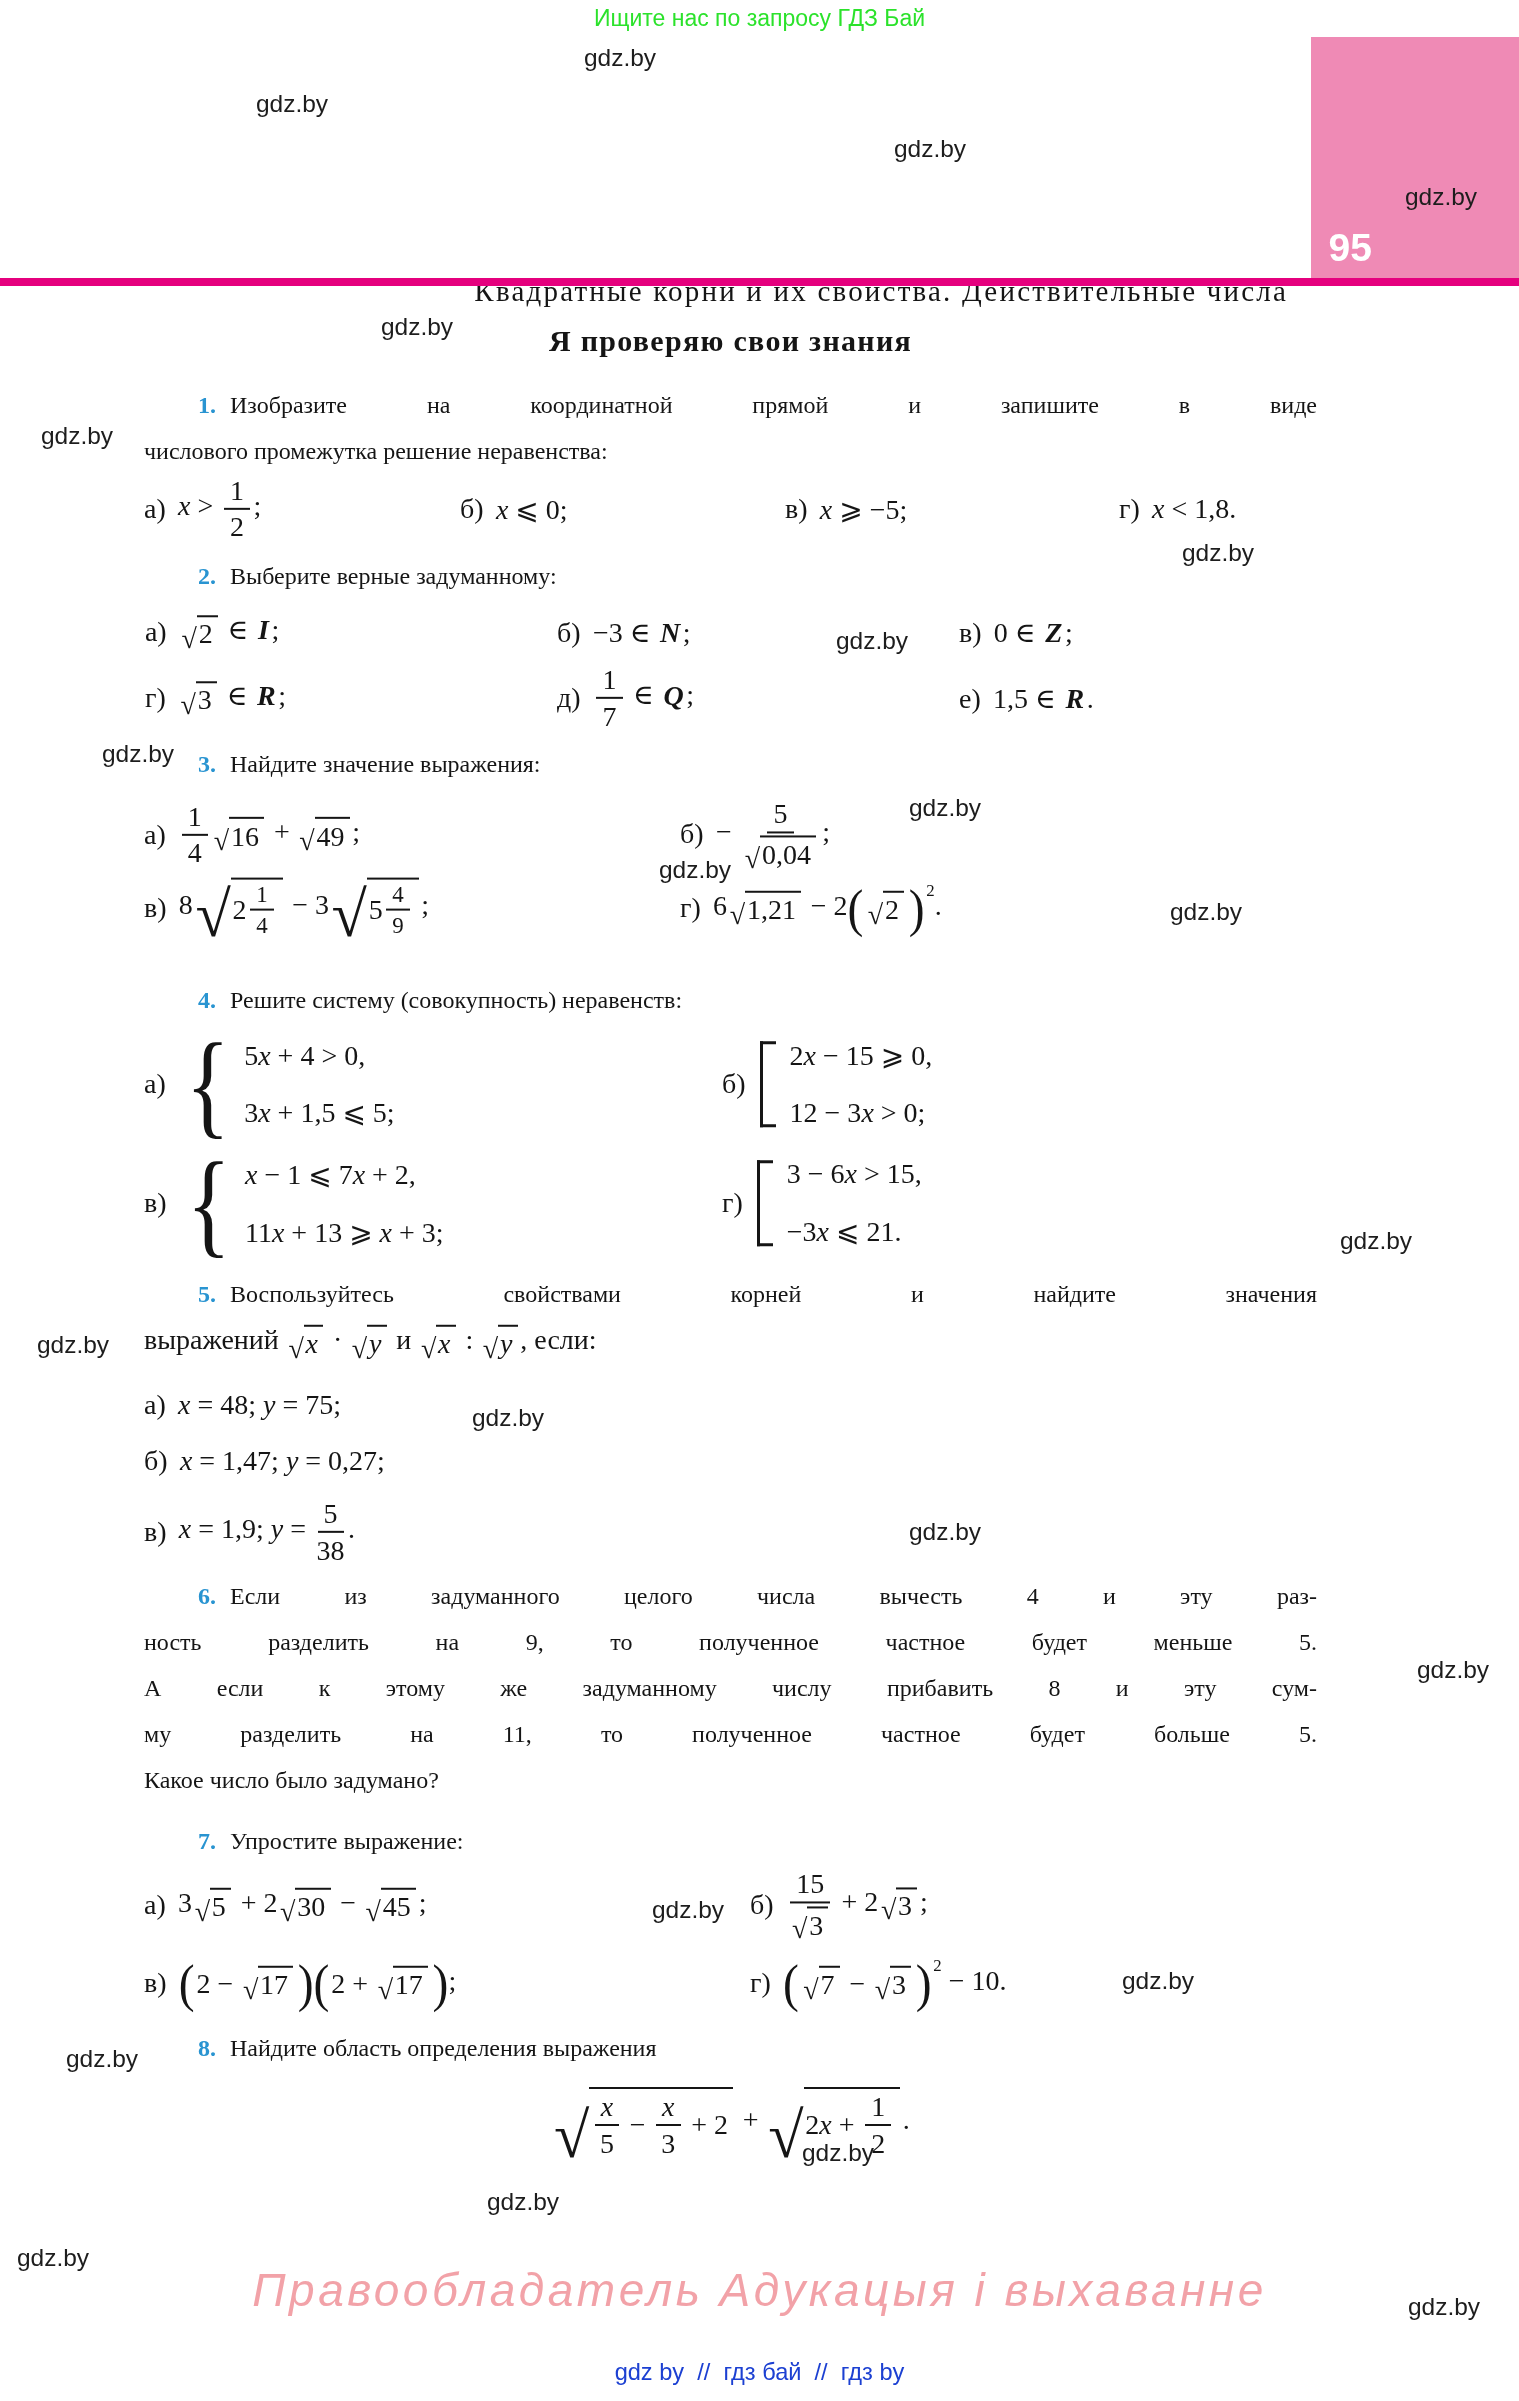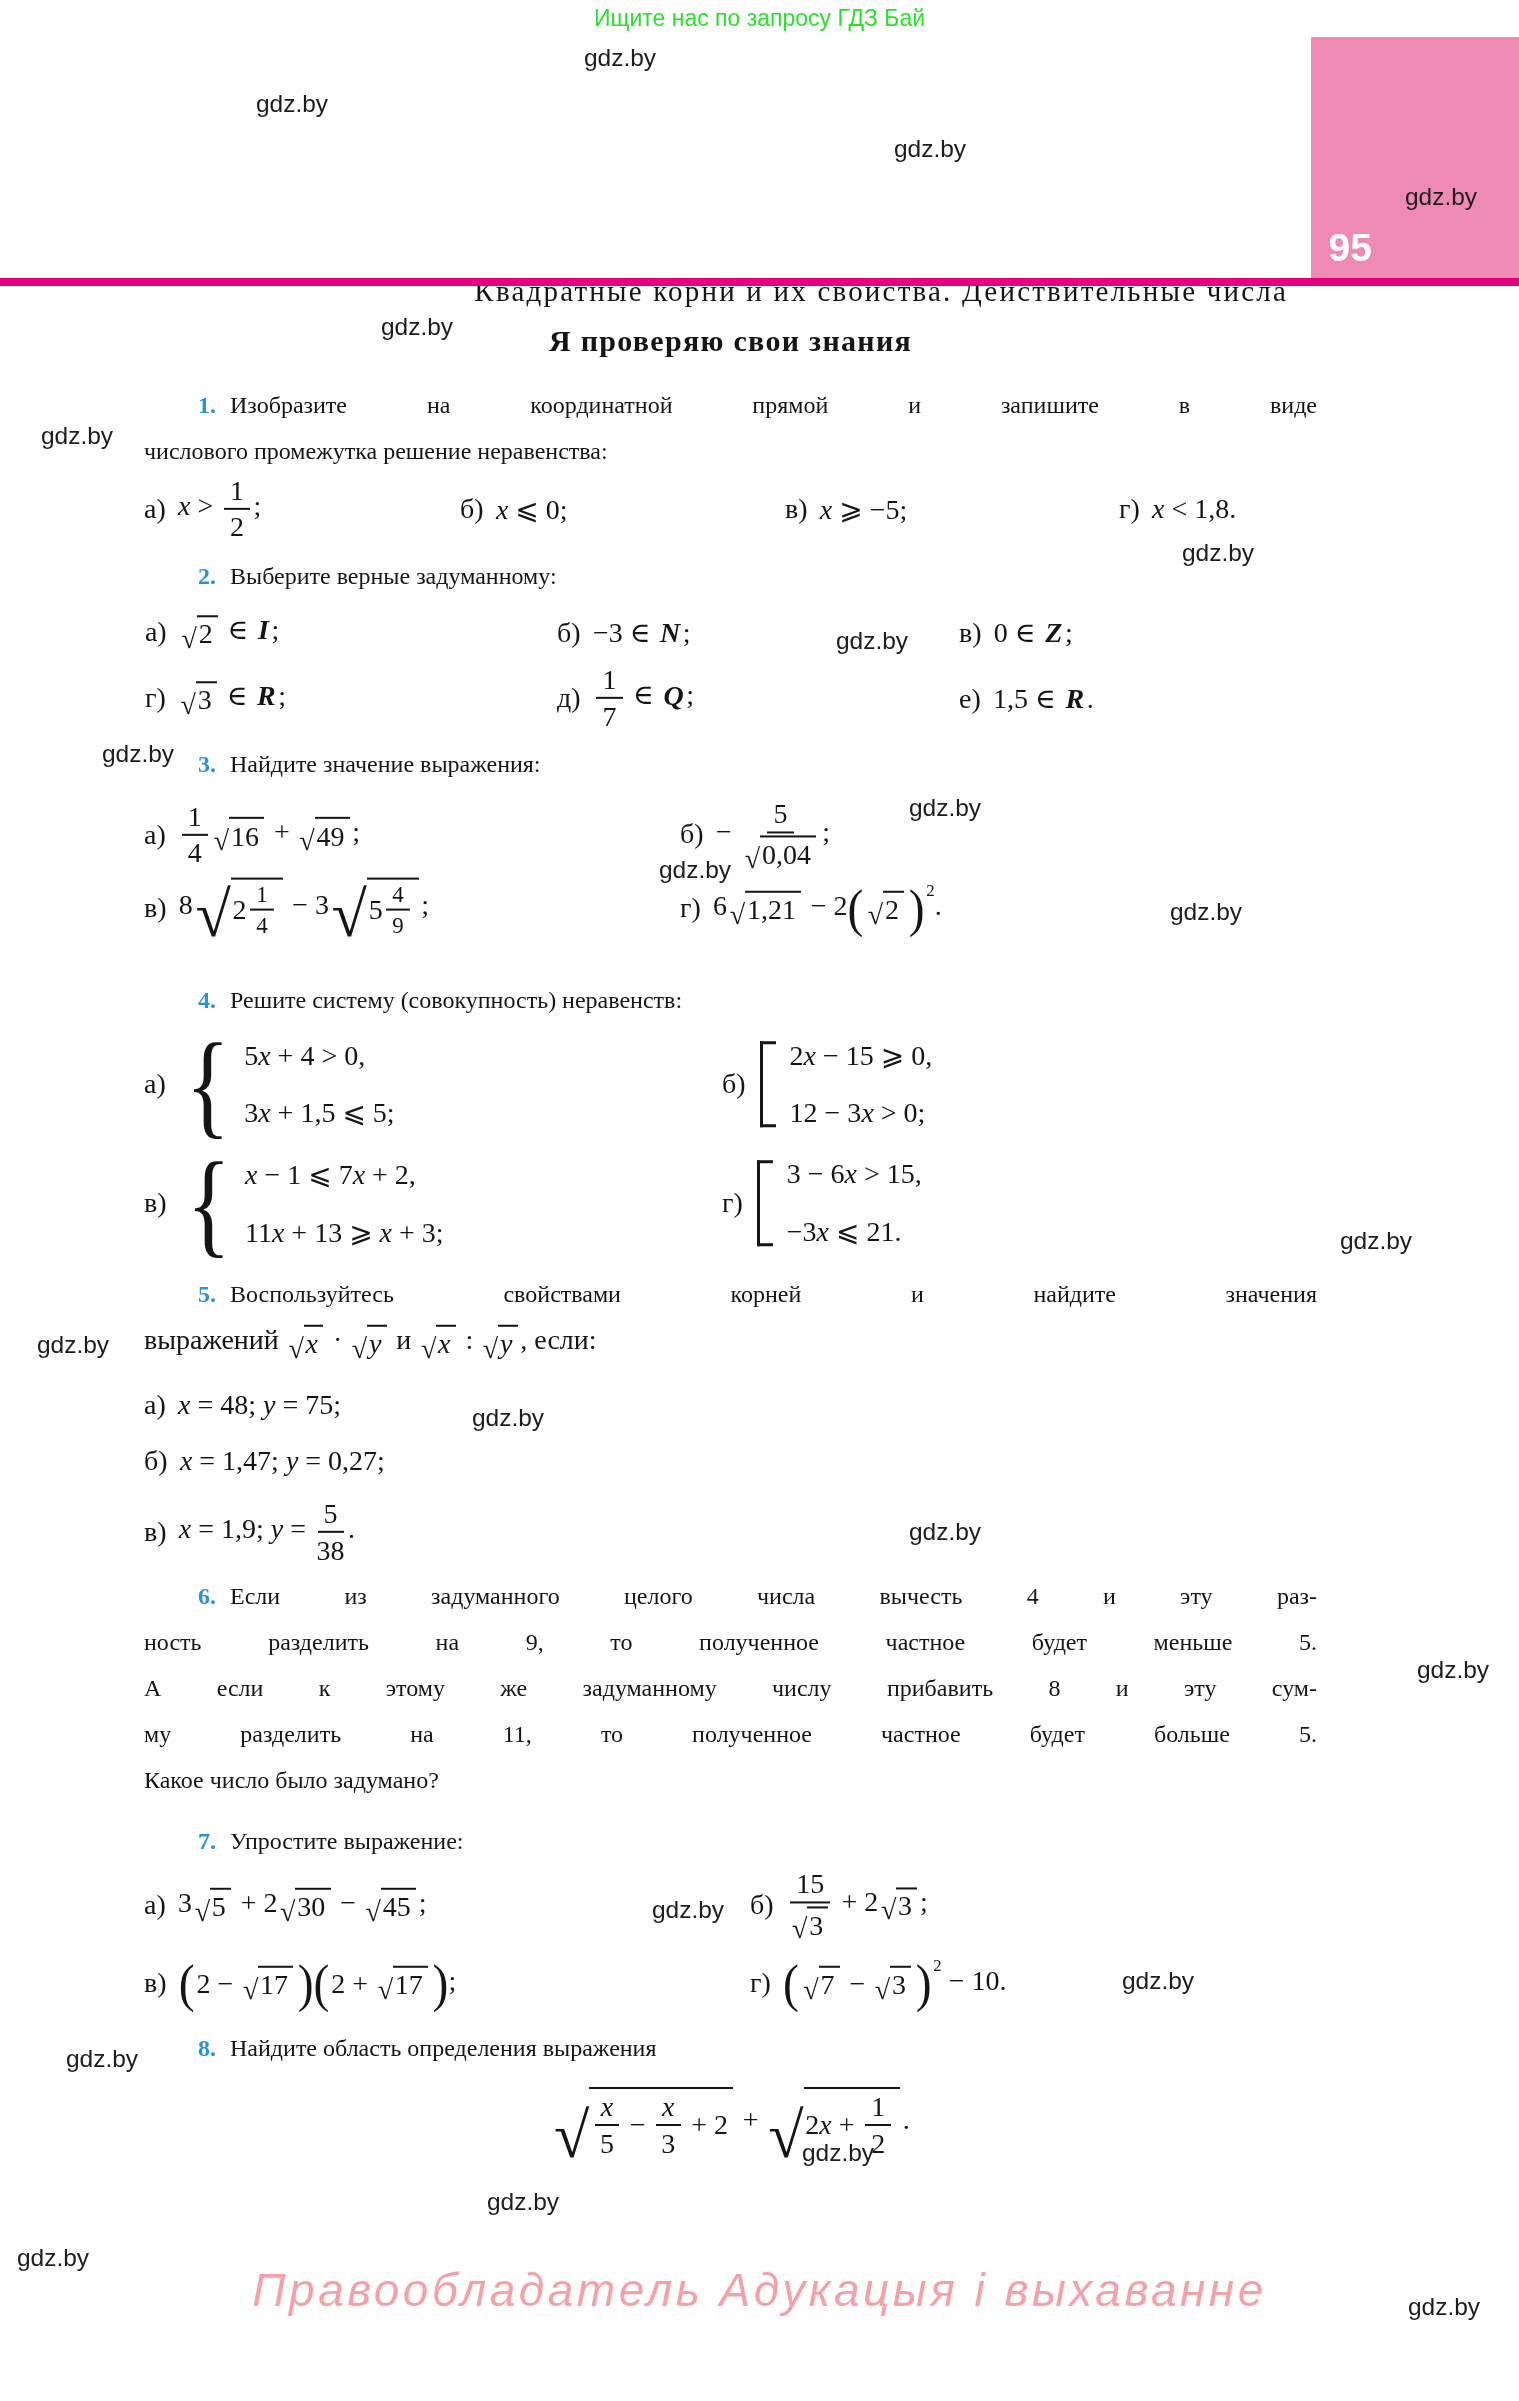--- a/index.html
+++ b/index.html
@@ -254,20 +254,21 @@
   </div>
 
   <div class="t indent" style="top:2025px">
     <span class="tnum">8.</span><span>Найдите область определения выражения</span>
   </div>
   <div class="row centerline" style="top:2078px;height:91px">
     <span class="math"><span class="sqrt tall"><span class="rs">√</span><span class="ru"><span class="frac"><span class="fn"><i>x</i></span><span class="fd"><span>5</span></span></span><span> − </span><span class="frac"><span class="fn"><i>x</i></span><span class="fd"><span>3</span></span></span><span> + 2</span></span></span><span> + </span><span class="sqrt tall"><span class="rs">√</span><span class="ru"><span>2</span><i>x</i><span> + </span><span class="frac"><span class="fn"><span>1</span></span><span class="fd"><span>2</span></span></span></span></span><span>.</span></span>
   </div>
 
   <div class="copyright">Правообладатель Адукацыя і выхаванне</div>
+  <div class="links">gdz by  //  гдз бай  //  гдз by</div>
 
   <div id="wm-layer">
       <span class="wm" style="left: 620px; top: 58px;">gdz.by</span>
       <span class="wm" style="left: 292px; top: 104px;">gdz.by</span>
       <span class="wm" style="left: 930px; top: 149px;">gdz.by</span>
       <span class="wm" style="left: 1441px; top: 197px;">gdz.by</span>
       <span class="wm" style="left: 417px; top: 327px;">gdz.by</span>
       <span class="wm" style="left: 77px; top: 436px;">gdz.by</span>
       <span class="wm" style="left: 1218px; top: 553px;">gdz.by</span>
       <span class="wm" style="left: 872px; top: 641px;">gdz.by</span>

